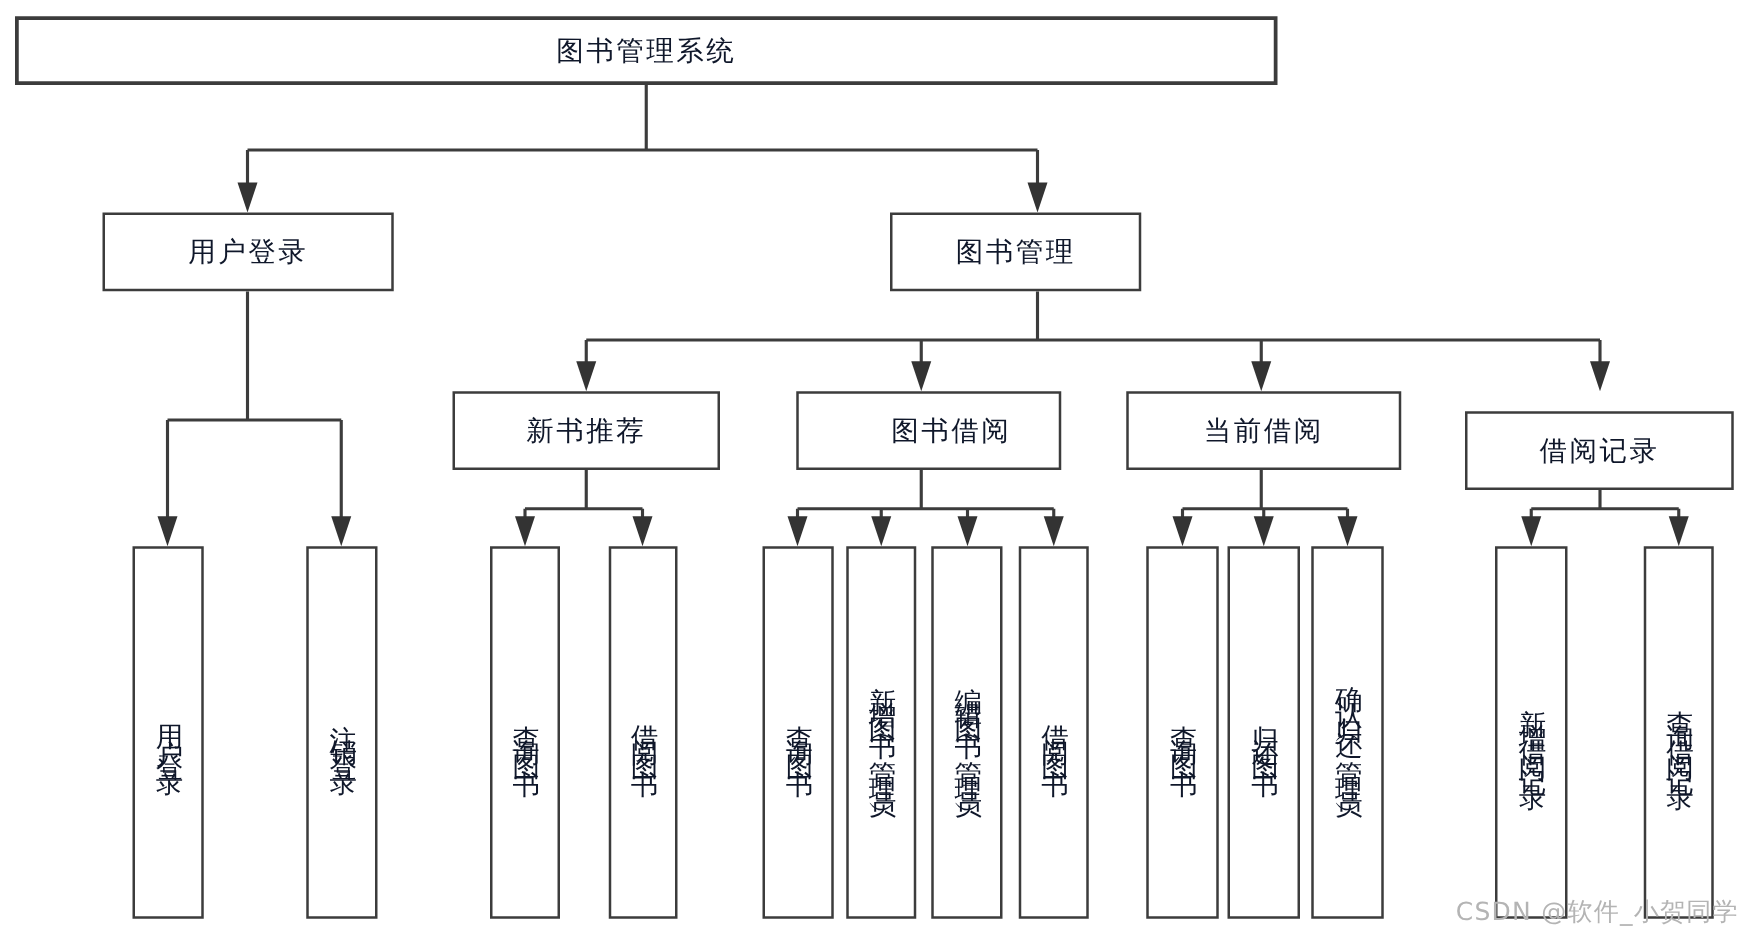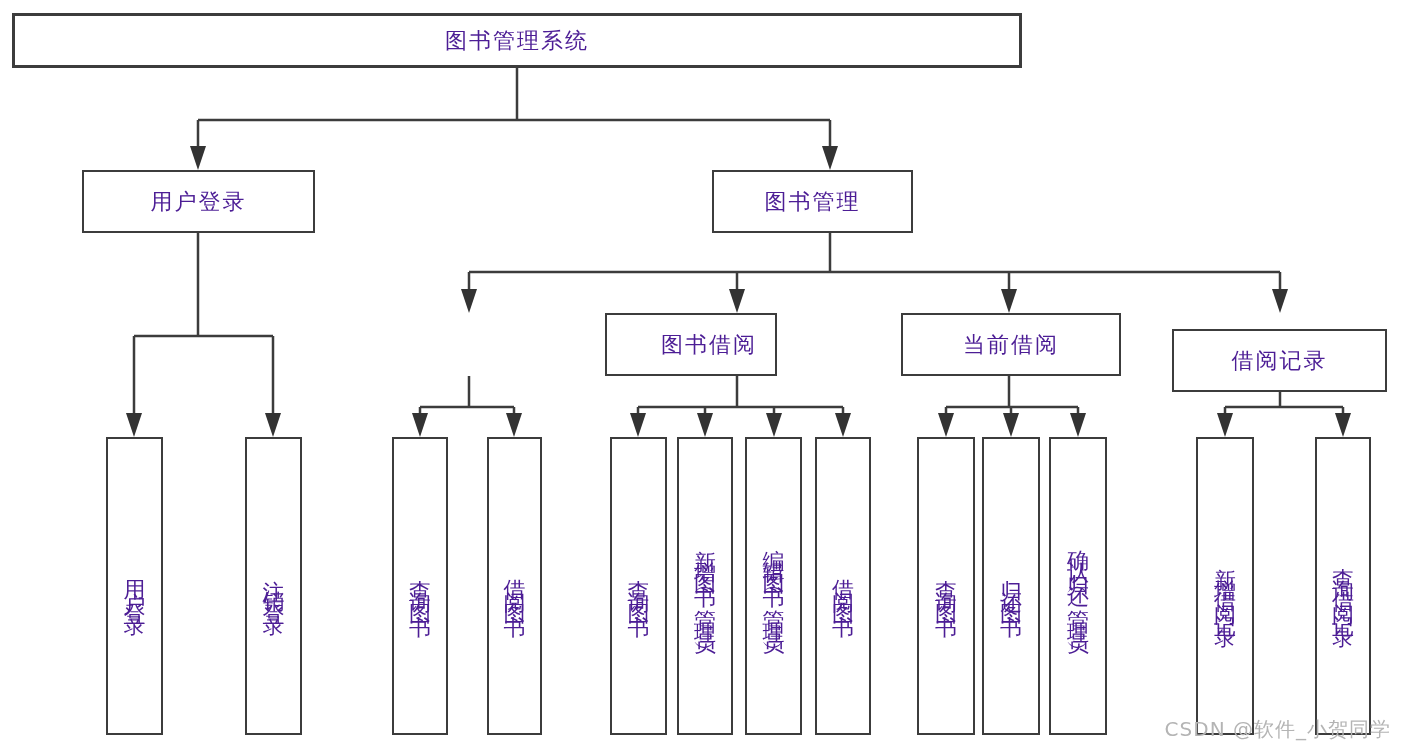--- a/index.html
+++ b/index.html
@@ -16,38 +16,38 @@
   .connector-layer {
     position: absolute; left: 0; top: 0;
     width: 1405px; height: 747px;
     pointer-events: none;
   }
   .node {
     position: absolute;
     border: 2px solid #3c3c3c;
     background: #ffffff;
     display: flex; align-items: center; justify-content: center;
-    color: #4c1d95;
+    color: #0f172a;
   }
   .hbox { font-size: 22px; letter-spacing: 2px; }
   .root-box { border-width: 3px; }
   .vbox { font-size: 22px; }
   .vtext {
     writing-mode: vertical-rl;
     text-orientation: mixed;
     letter-spacing: 12px;
     line-height: 1.1;
     white-space: nowrap;
   }
   
   #n-root   { left: 12px;   top: 13px;  width: 1010px; height: 55px; }
   #n-login  { left: 82px;   top: 170px; width: 233px;  height: 63px; }
   #n-mgmt   { left: 712px;  top: 170px; width: 201px;  height: 63px; }
   #n-rec    { left: 362px;  top: 313px; width: 214px;  height: 63px; }
-  #n-borrow { left: 605px;  top: 313px; width: 172px;  height: 63px; padding-left: 36px; }
+  #n-borrow { left: 637px;  top: 313px; width: 212px;  height: 63px; padding-left: 36px; }
   #n-cur    { left: 901px;  top: 313px; width: 220px;  height: 63px; }
   #n-hist   { left: 1172px; top: 313px; width: 215px;  height: 63px; margin-top: 16px; }
   .leaf { top: 437px; height: 298px; }
   #lf-0  { left: 106px;  width: 57px; }
   #lf-1  { left: 245px;  width: 57px; }
   #lf-2  { left: 392px;  width: 56px; }
   #lf-3  { left: 487px;  width: 55px; }
   #lf-4  { left: 610px;  width: 57px; }
   #lf-5  { left: 677px;  width: 56px; }
   #lf-6  { left: 745px;  width: 57px; }
@@ -121,20 +121,21 @@
       <polygon class="arrow" points="1225,437 1217,413 1233,413"></polygon>
       <polygon class="arrow" points="1343,437 1335,413 1351,413"></polygon>
     </g>
   </svg>
 
   <div class="node hbox root-box" id="n-root">图书管理系统</div>
 
   <div class="node hbox" id="n-login">用户登录</div>
   <div class="node hbox" id="n-mgmt">图书管理</div>
 
+  <div class="node hbox" id="n-rec">新书推荐</div>
   <div class="node hbox" id="n-borrow">图书借阅</div>
   <div class="node hbox" id="n-cur">当前借阅</div>
   <div class="node hbox" id="n-hist">借阅记录</div>
 
   <div class="node vbox leaf" id="lf-0">
     <span class="vtext">用户登录</span>
   </div>
   <div class="node vbox leaf" id="lf-1">
     <span class="vtext">注销登录</span>
   </div>

